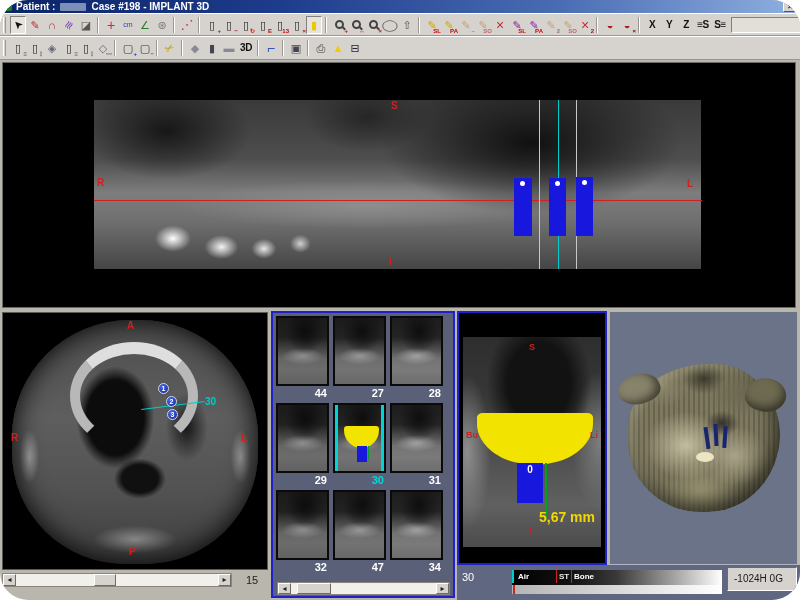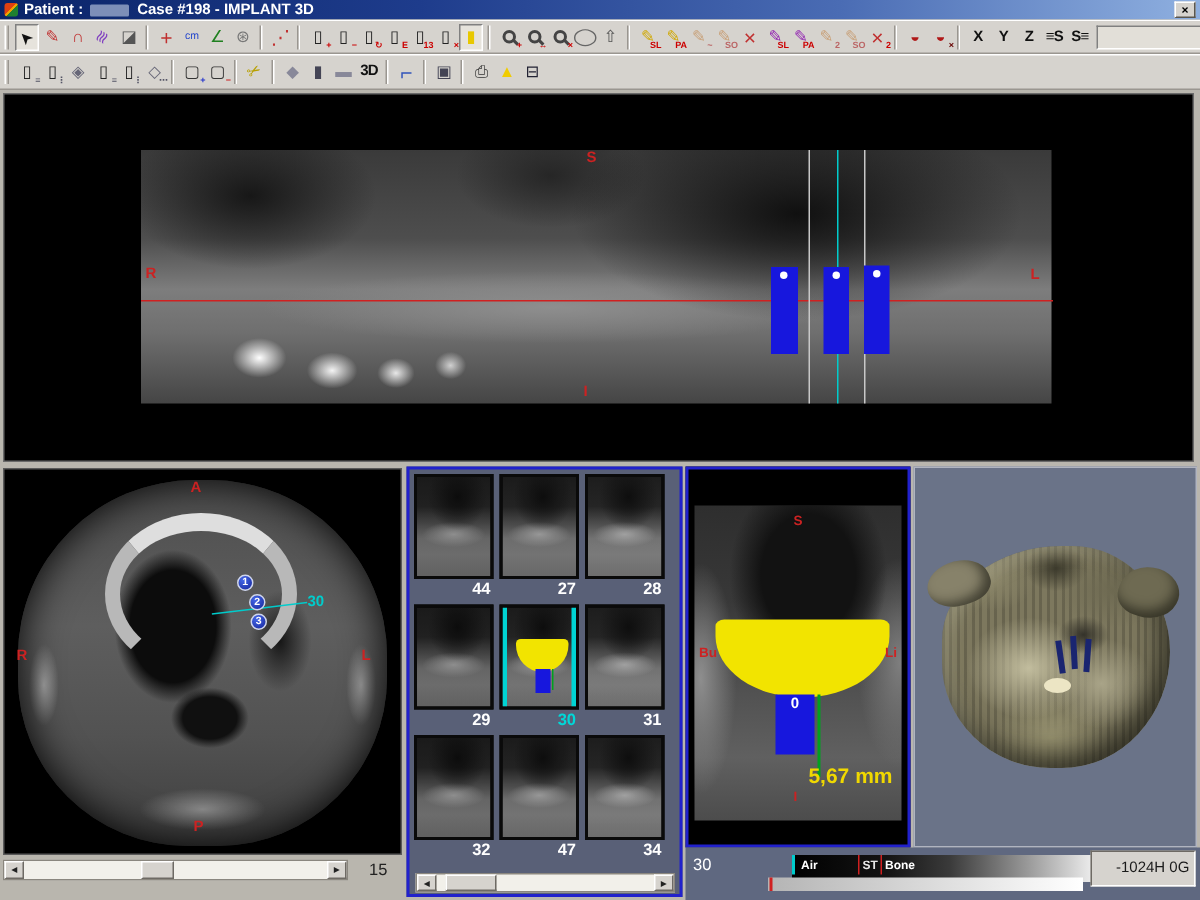--- a/index.html
+++ b/index.html
@@ -1,18 +1,18 @@
 <!DOCTYPE html>
 <html><head>
 <meta charset="utf-8">
 <style>
   * { margin:0; padding:0; box-sizing:border-box; }
   html,body { width:800px; height:600px; }
   body { font-family:"Liberation Sans","DejaVu Sans",sans-serif; }
-  .screen { position:relative; width:800px; height:600px; background:#b9b6ae; overflow:hidden; }
+  .screen { position:relative; width:800px; height:600px; background:#b9b6ae; overflow:hidden;border-radius:28px; }
 
   
   .titlebar { position:absolute; left:0; top:0; width:800px; height:13px;
     background:linear-gradient(90deg,#0a2468 0%,#1e3c8c 35%,#4a6cb4 70%,#8fb0e0 100%);
     display:flex; align-items:center; color:#fff; font-size:10px; font-weight:bold; }
   .app-icon { width:9px; height:9px; margin:0 4px 0 3px; border-radius:2px;
     background:linear-gradient(135deg,#e04010 45%,#f0a000 45% 55%,#208030 55%); flex:none; }
   .redact { width:26px; height:8px; background:#7d8fb8; margin:0 5px; border-radius:1px; }
   .ttext { white-space:pre; }
   .close-btn { margin-left:auto; margin-right:3px; width:14px; height:11px; background:#d6d3ce;
@@ -140,29 +140,29 @@
     border-radius:50% 60% 40% 60%; transform:rotate(-22deg); box-shadow:inset -4px -4px 8px rgba(20,20,14,0.6); }
   .bone::after { content:""; position:absolute; right:-6px; top:14px; width:40px; height:34px; background:#6e6a52;
     border-radius:60% 50% 60% 40%; transform:rotate(18deg); box-shadow:inset -4px -4px 8px rgba(20,20,14,0.6); }
   .bimpl { position:absolute; width:4px; height:22px; background:#1a2570; z-index:3; }
   .bwhite { position:absolute; width:18px; height:10px; background:#ece5c4; border-radius:50%; z-index:3; }
 
   
   .status-strip { position:absolute; left:457px; top:565px; width:343px; height:35px; background:#5f6880; }
   .ss-slice { position:absolute; left:5px; top:6px; color:#fff; font-size:11px; }
   .density-bar { position:absolute; left:55px; top:5px; width:210px; height:18px;
-    background:linear-gradient(90deg,#000 0%,#141414 30%,#3a3a3a 50%,#9a9a9a 75%,#fff 100%);margin-left:16px; }
+    background:linear-gradient(90deg,#000 0%,#141414 30%,#3a3a3a 50%,#9a9a9a 75%,#fff 100%); }
   .db-label { position:absolute; top:2px; font-size:8px; font-weight:bold; line-height:9px; }
   .db-air { left:6px; color:#fff; } .db-st { left:47px; color:#e8e8e8; } .db-bone { left:62px; color:#fff; }
   .db-tick { position:absolute; top:0; width:1px; height:13px; background:#d02020; }
   .db-tick.cyan { width:2px; background:#00cccc; }
   .density-bar2 { position:absolute; left:55px; top:20px; width:210px; height:9px; background:linear-gradient(90deg,#b4b4b4,#fff); }
   .db2-tick { position:absolute; left:1px; top:0; width:2px; height:9px; background:#d02020; }
   .hu-box { position:absolute; left:270px; top:2px; width:70px; height:24px; background:#d6d3ce;
-    border:1px solid; border-color:#6e6a64 #fff #fff #6e6a64; color:#1a1a1a; font-size:10px; line-height:22px; padding-left:16px; }
+    border:1px solid; border-color:#6e6a64 #fff #fff #6e6a64; color:#1a1a1a; font-size:10px; line-height:22px; padding-left:6px; }
 </style>
 </head>
 <body>
 
 <div class="screen">
 
   <div class="titlebar">
     <span class="app-icon"></span>
     <span class="ttext">Patient :</span>
     <span class="redact"></span>

